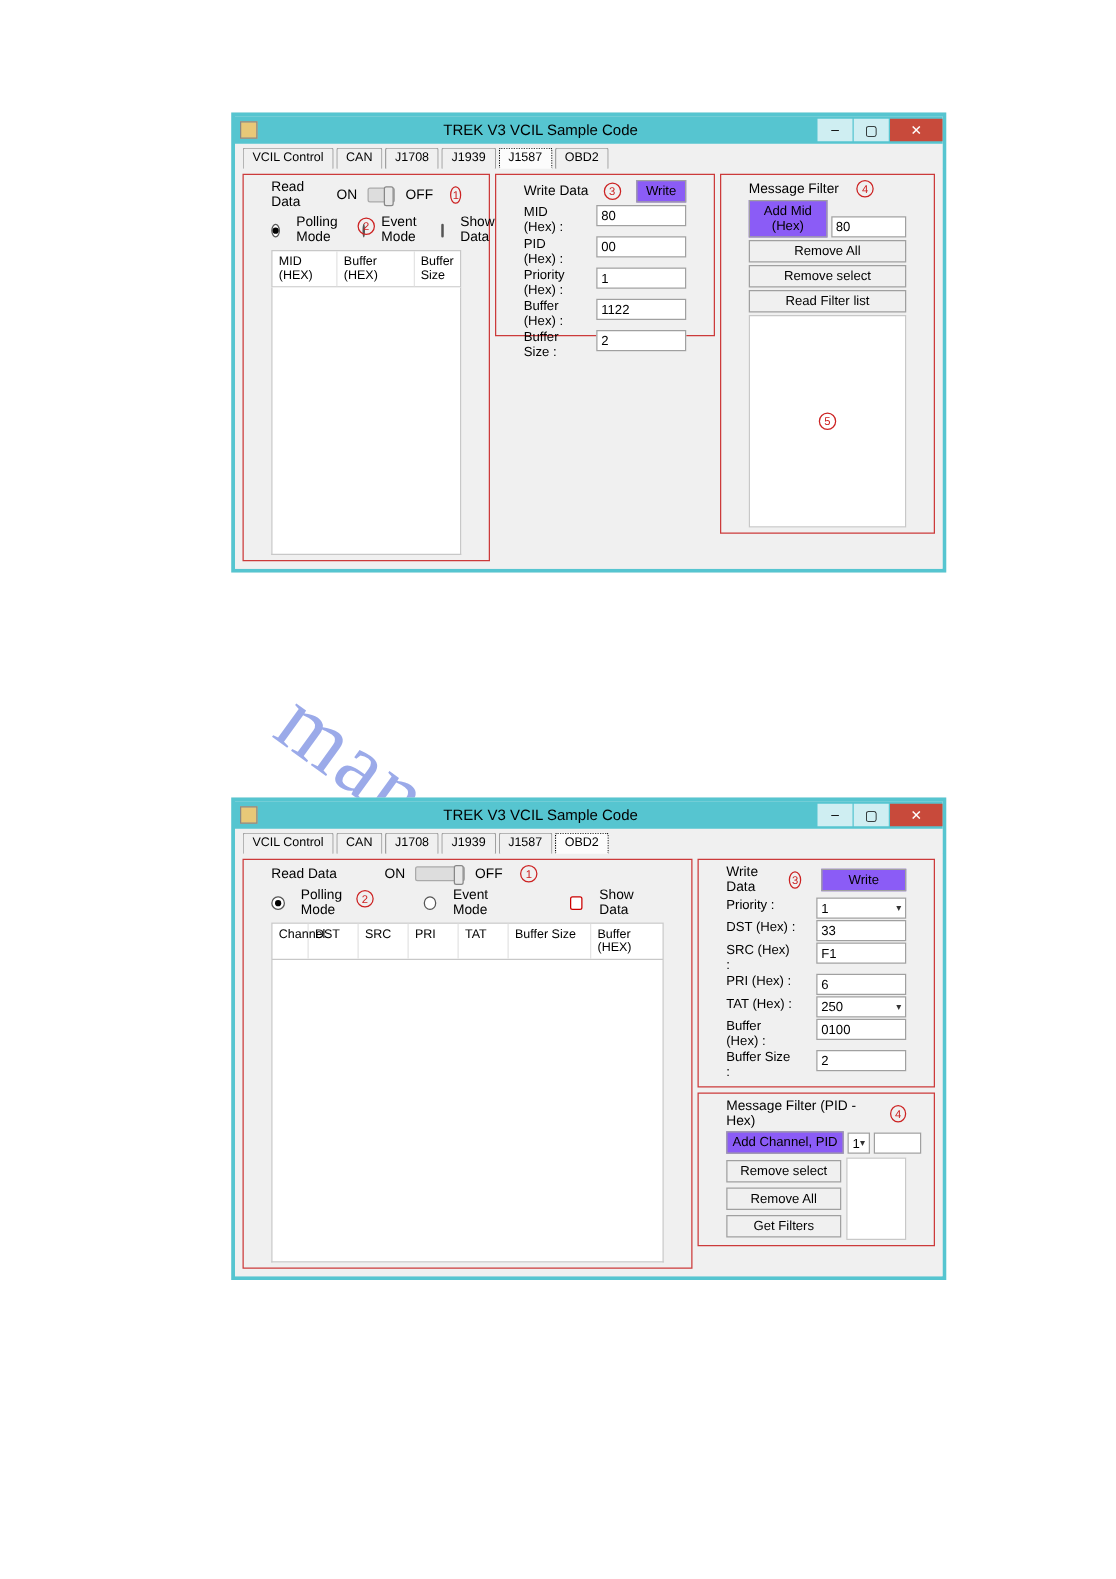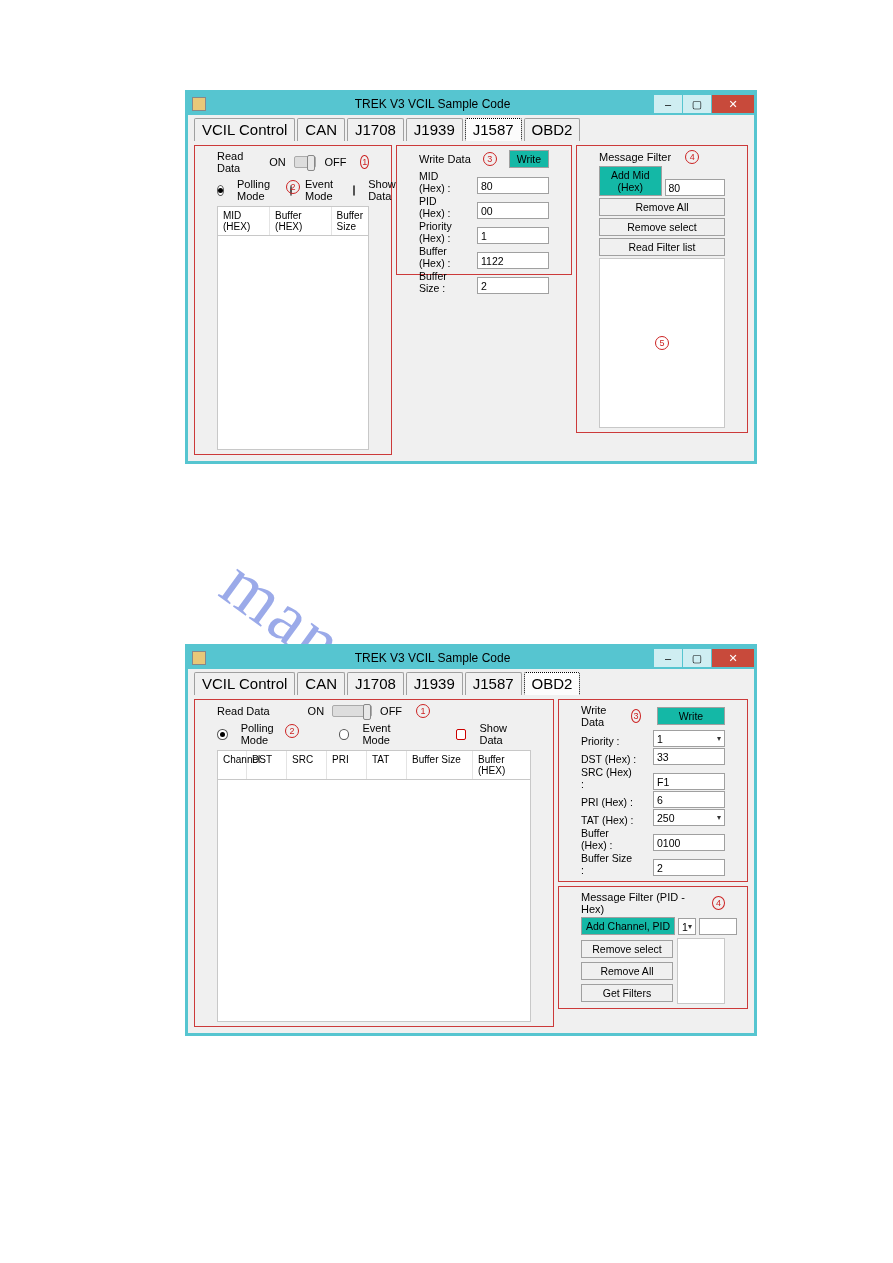--- a/index.html
+++ b/index.html
@@ -55,21 +55,21 @@
     display: flex;
     gap: 2px;
     padding: 3px 6px 0 6px;
     background: #f0f0f0;
   }
   .tab {
     border: 1px solid #a0a0a0;
     border-bottom: none;
     background: #f0f0f0;
     padding: 2px 7px;
-    font-size: 15px;
+    font-size: 10px;
     border-radius: 2px 2px 0 0;
   }
   .tab.active {
     background: #fcfcfc;
     border: 1px dotted #000;
     border-bottom: 1px solid #fcfcfc;
   }
   .client {
     background: #f0f0f0;
     padding: 4px 6px 6px 6px;
@@ -127,21 +127,21 @@
   .listheader .hcell:last-child { border-right:none; }
   .listbody {
     background:#fff;
     border:1px solid #c8c8c8;
     border-top:none;
     flex:1;
     min-height: 200px;
   }
 
   .field-row {
-    display:flex; align-items:flex-end; margin:1px 0;
+    display:flex; align-items:flex-start; margin:1px 0;
     font-size:10.5px;
     gap:16px;
   }
   .field-row .flbl { flex:1; }
   .field-row input, .field-row .select {
     width: 72px; height:17px;
     border:1px solid #a0a0a0;
     background:#fff;
     font-size:10.5px;
     padding:0 3px;
@@ -154,21 +154,21 @@
     background:#f0f0f0;
     font-size:10.5px;
     padding:2px 4px;
     text-align:center;
     display:block;
     width:100%;
     margin:2px 0;
   }
   .btn-inline {
     border:1px solid #a0a0a0;
-    background:#14b8a6;
+    background:#8b5cf6;
     font-size:10.5px;
     padding:2px 4px;
     text-align:center;
   }
   .inline-group { display:flex; gap:3px; align-items:flex-end; }
   .inline-group .btn-inline { flex:0 0 auto; }
   .inline-group input { flex:1; height:17px; border:1px solid #a0a0a0; padding:0 3px; font-size:10.5px;}
 
   .panel-header { display:flex; align-items:center; gap:6px; margin-bottom:2px;}
 

